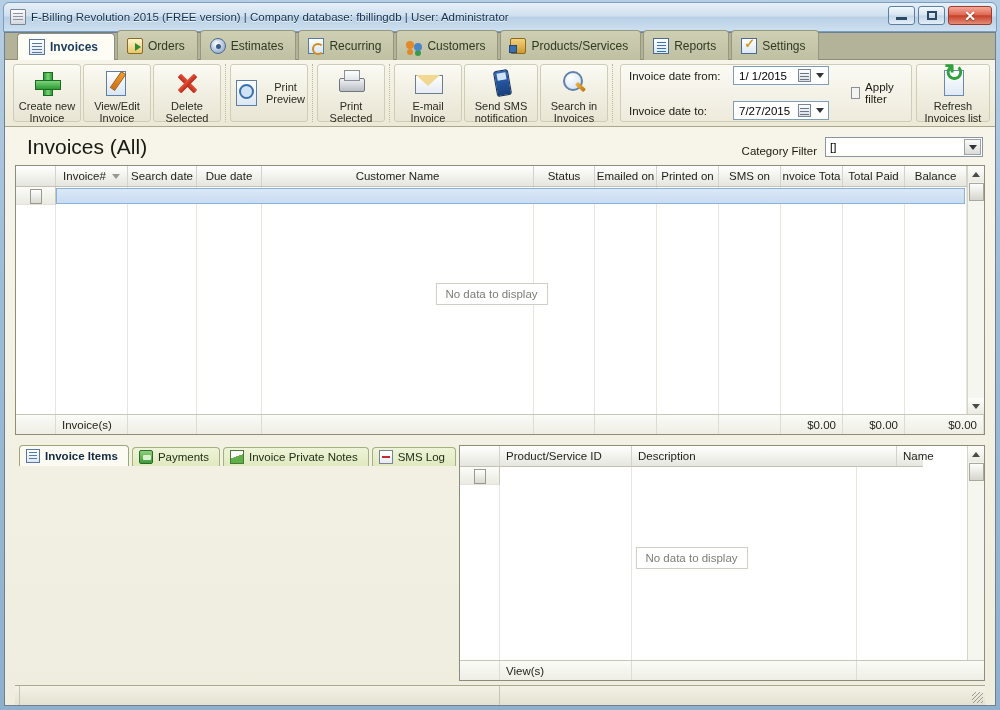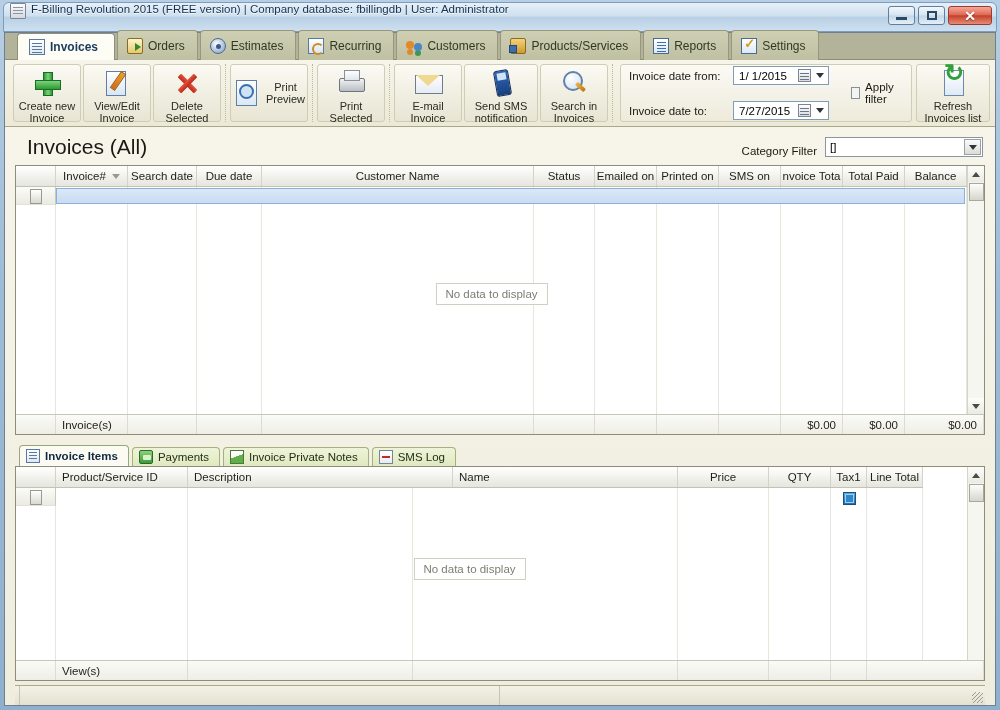--- a/index.html
+++ b/index.html
@@ -17,21 +17,21 @@
     background: linear-gradient(180deg,#b7cfe4 0%, #9fbcd6 40%, #8fb0cd 100%);
     padding: 3px 4px 4px 4px;
   }
 
   
   .titlebar {
     position: absolute; left: 3px; top: 2px; right: 3px; height: 30px;
     background: linear-gradient(180deg,#e8f0f8 0%, #cfe0ef 45%, #b9d0e5 52%, #cde0f0 100%);
     border: 1px solid #7a9dc0;
     border-radius: 6px 6px 0 0;
-    display: flex; align-items: flex-start;
+    display: flex; align-items: center;
   }
   .title-icon {
     width: 16px; height: 16px; margin-left: 6px; margin-right: 5px;
     background: linear-gradient(180deg,#fdfdfd,#d5d8de);
     border: 1px solid #7b8694; border-radius: 1px;
     position: relative; flex: none;
   }
   .title-icon:before {
     content:""; position:absolute; left:2px; top:3px; right:2px; height:1px;
     background:#8a94a3; box-shadow: 0 3px 0 #8a94a3, 0 6px 0 #8a94a3;
@@ -308,21 +308,21 @@
     background: linear-gradient(180deg,#fcfcfa,#ebebe4); }
   .up-arrow { width:0;height:0;border-left:4px solid transparent;border-right:4px solid transparent;
     border-bottom:5px solid #4b4b42;}
   .dn-arrow { width:0;height:0;border-left:4px solid transparent;border-right:4px solid transparent;
     border-top:5px solid #4b4b42;}
   .vthumb { width: 15px; height: 18px; margin-top:1px;
     background: linear-gradient(180deg,#fdfdfc,#d6d6cd); border:1px solid #a8a89c;}
   .vtrack { flex:1; width:17px; background:#f6f6f1; }
 
   
-  .bottom { margin-top: 10px; display:flex; flex-direction: column; flex:1; min-height:0; }
+  .bottom { margin-top: 10px; display:flex; flex-direction: row; flex:1; min-height:0; }
   .subtabs { display:flex; align-items: flex-end; height: 21px; padding-left: 4px; }
   .subtab {
     height: 19px; margin-right: 3px; display:flex; align-items:center; gap:5px;
     padding: 0 10px 0 6px; font-size: 11.5px; color:#22301a;
     border: 1px solid #a4b07e; border-bottom: none; border-radius: 4px 4px 0 0;
     background: linear-gradient(180deg,#eef4d9 0%, #dfe9bf 100%);
     white-space: nowrap;
   }
   .subtab.active {
     height: 21px; font-weight: bold; color:#12283f;

